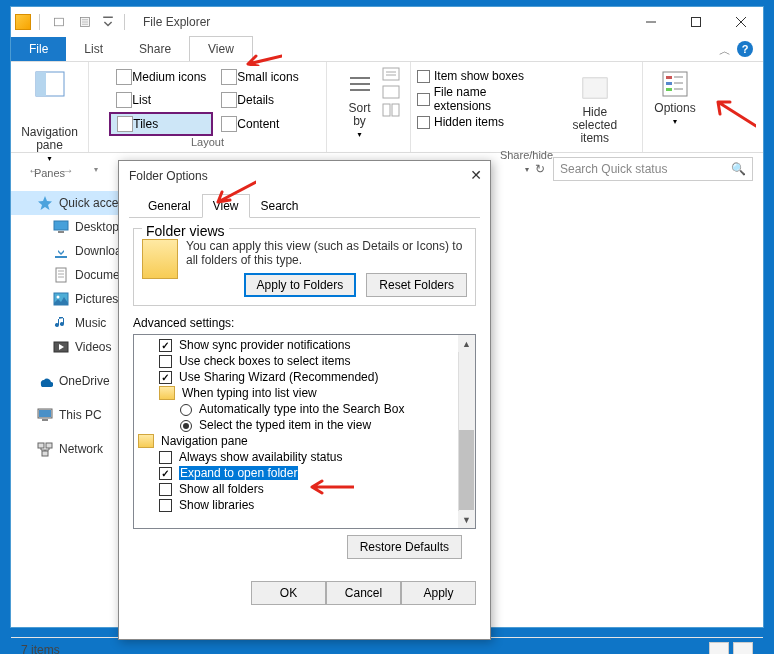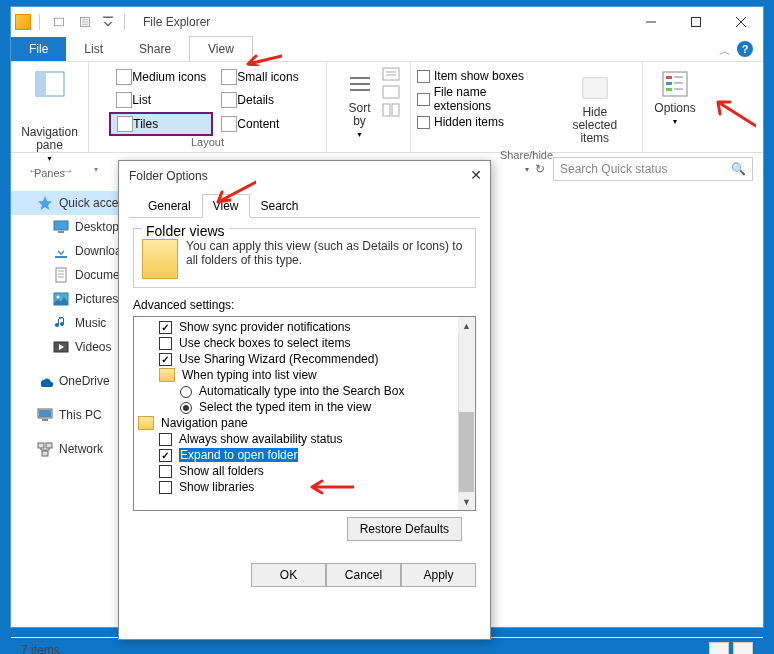--- a/index.html
+++ b/index.html
@@ -419,20 +419,24 @@
     <div class="dlg-tab active">View</div>
     <div class="dlg-tab">Search</div>
   </div>
   <div class="dlg-body">
     <div class="fieldset">
       <div class="legend">Folder views</div>
       <div class="fv-row">
         <div class="fv-icon"></div>
         <div>
           <div class="fv-text">You can apply this view (such as Details or Icons) to all folders of this type.</div>
+          <div class="fv-btns">
+            <button class="btn primary">Apply to Folders</button>
+            <button class="btn">Reset Folders</button>
+          </div>
         </div>
       </div>
     </div>
 
     <div class="adv-label">Advanced settings:</div>
     <div class="adv-box">
       <div id="adv-items">
           <div class="tree-row">
             <span class="indent1"></span>
             <span class="cbox checked"></span>

